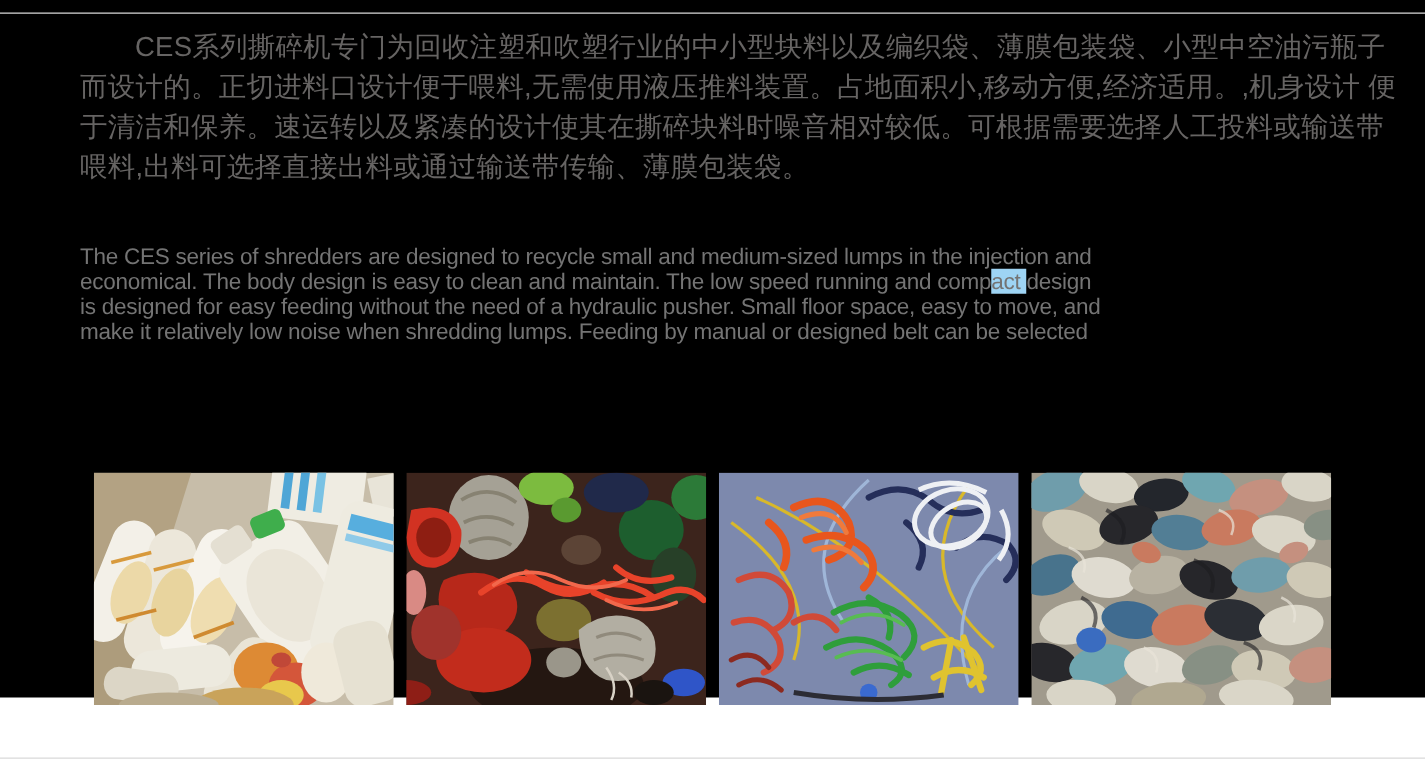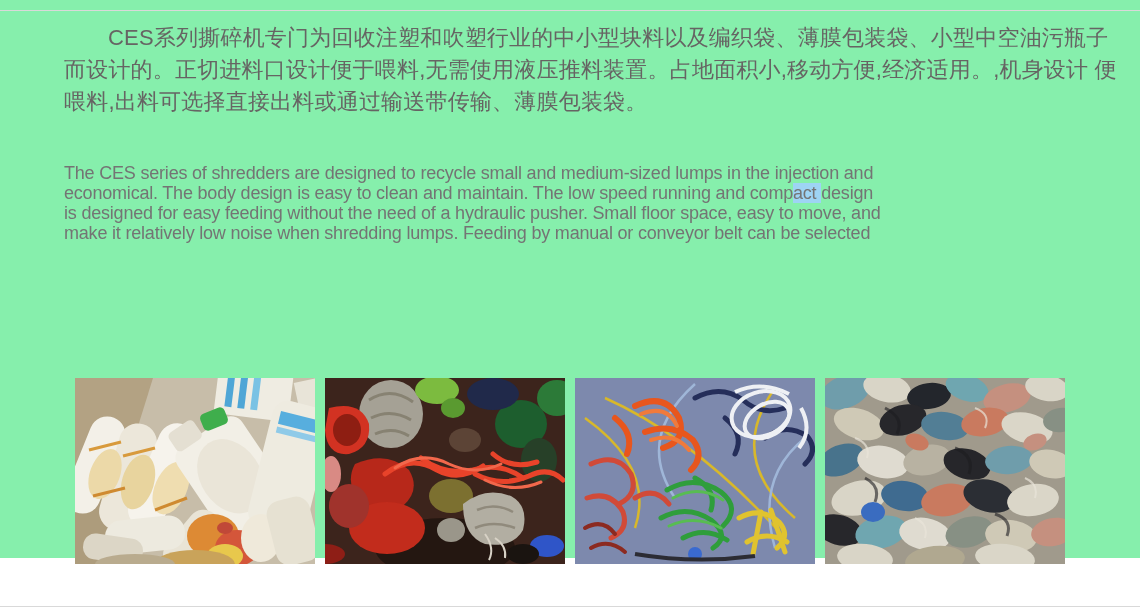--- a/index.html
+++ b/index.html
@@ -8,21 +8,21 @@
     width: 1140px;
     height: 612px;
     background: #ffffff;
     overflow: hidden;
     font-family: "Liberation Sans", "DejaVu Sans", sans-serif;
   }
   .page {
     position: relative;
     width: 1140px;
     height: 558px;
-    background: #86efac;
+    background: #000000;
   }
   .rule {
     position: absolute;
     left: 0;
     right: 0;
     height: 1px;
     background: #d9d9d9;
   }
   .rule.top { top: 10px; }
   .rule.bottom { top: 606px; }
@@ -79,28 +79,29 @@
 <body>
 
 <div class="page">
   <div class="rule top"></div>
 
   <div class="content">
 
     <div class="cn-para">
       <div class="cn-line indent">CES系列撕碎机专门为回收注塑和吹塑行业的中小型块料以及编织袋、薄膜包装袋、小型中空油污瓶子</div>
       <div class="cn-line">而设计的。正切进料口设计便于喂料,无需使用液压推料装置。占地面积小,移动方便,经济适用。,机身设计 便</div>
+      <div class="cn-line">于清洁和保养。速运转以及紧凑的设计使其在撕碎块料时噪音相对较低。可根据需要选择人工投料或输送带</div>
       <div class="cn-line">喂料,出料可选择直接出料或通过输送带传输、薄膜包装袋。</div>
     </div>
 
     <div class="en-para">
       <div class="en-line">The CES series of shredders are designed to recycle small and medium-sized lumps in the injection and</div>
       <div class="en-line"><span>economical. The body design is easy to clean and maintain. The low speed running and comp</span><span class="hl">act </span><span>design</span></div>
       <div class="en-line">is designed for easy feeding without the need of a hydraulic pusher. Small floor space, easy to move, and</div>
-      <div class="en-line">make it relatively low noise when shredding lumps. Feeding by manual or conveyor belt can be selected</div>
+      <div class="en-line">make it relatively low noise when shredding lumps. Feeding by manual or designed belt can be selected</div>
     </div>
   </div>
 
   <div class="photos">
 
     <figure class="photo" role="img" aria-label="Pile of white plastic bottles and jugs for recycling">
       <svg viewBox="0 0 240 186">
         <rect width="240" height="186" fill="#c7bda9"></rect>
         <polygon points="0,0 78,0 60,58 0,88" fill="#b3a283"></polygon>
         <polygon points="0,120 40,108 48,186 0,186" fill="#ad9c7c"></polygon>

